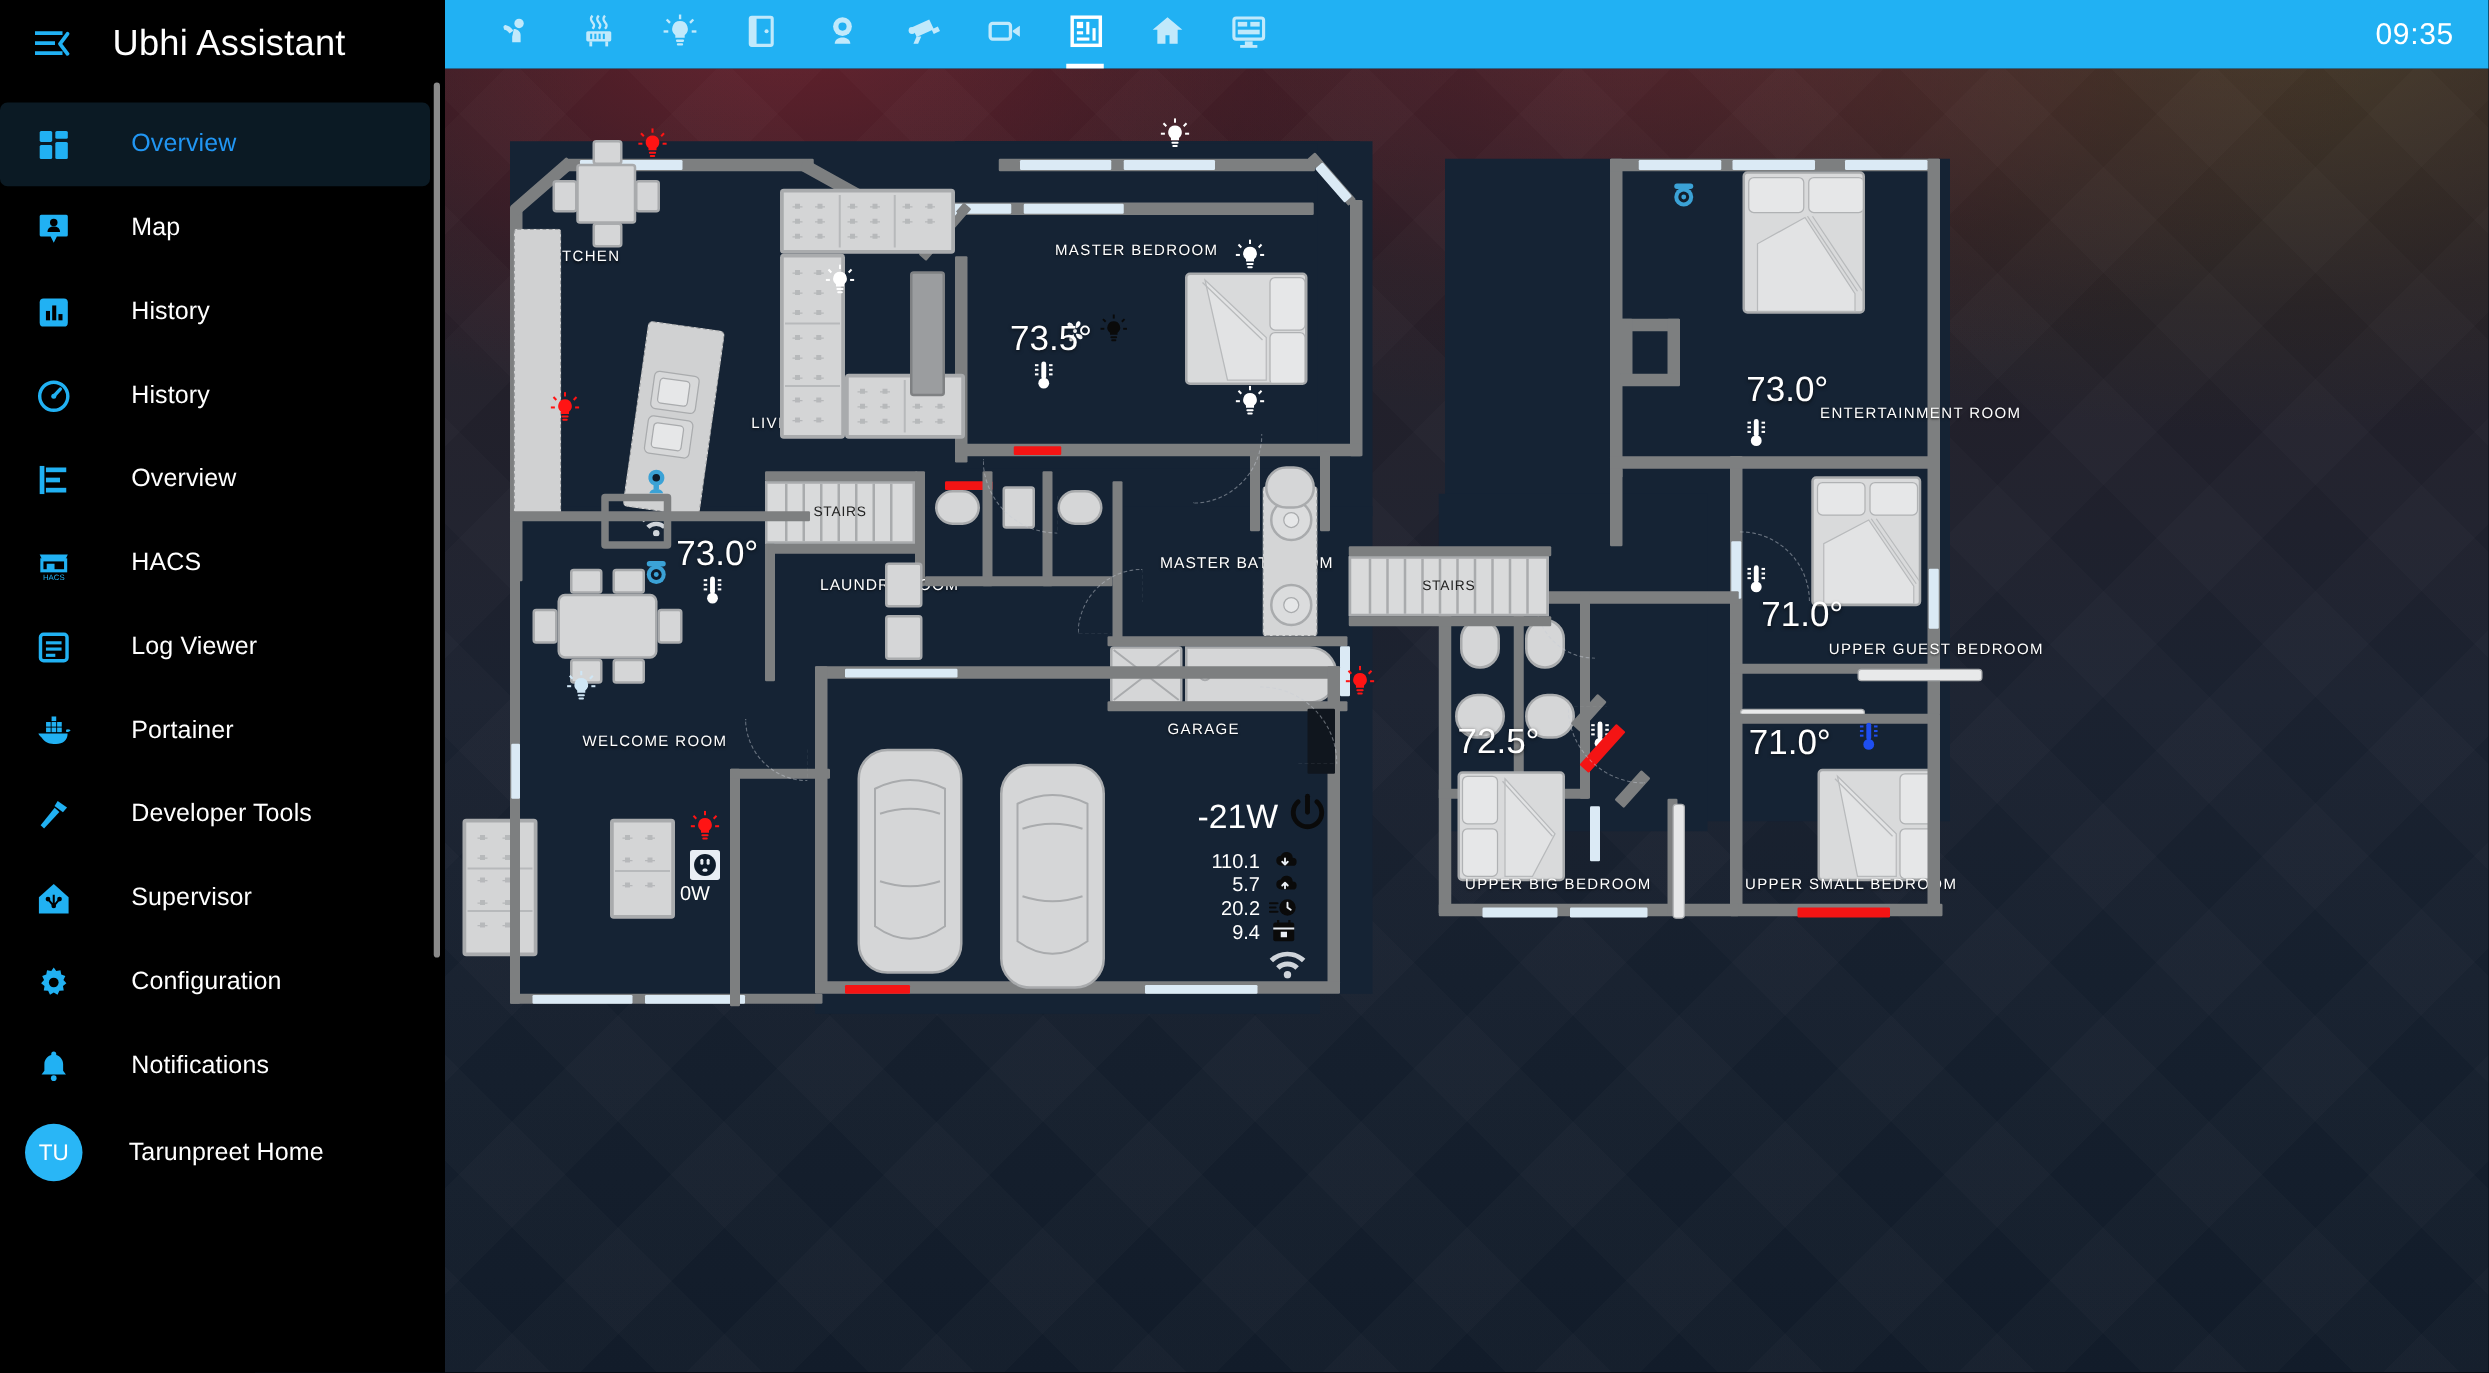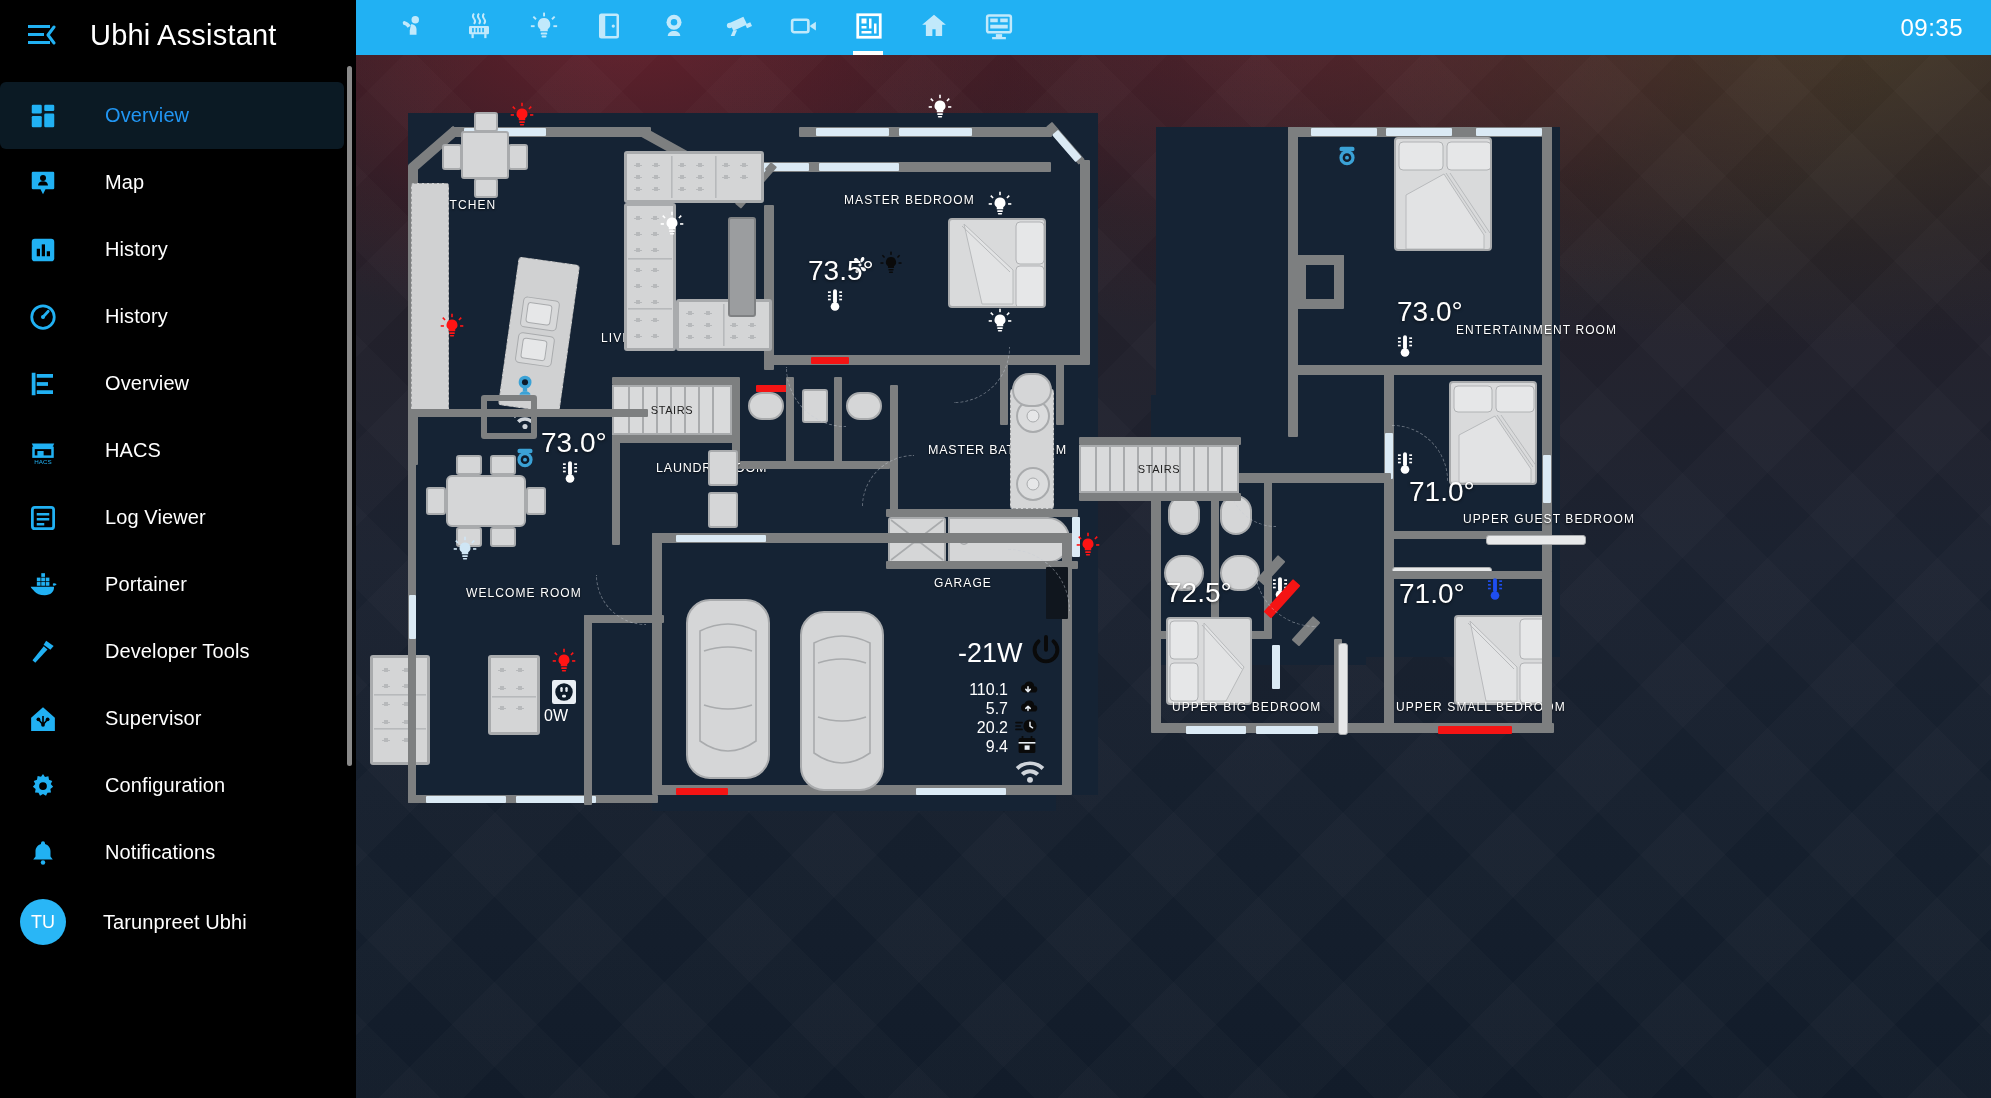--- a/index.html
+++ b/index.html
@@ -275,21 +275,21 @@
           <svg width="30" height="30" viewBox="0 0 24 24">
               <path d="M12 2.6a1.6 1.6 0 011.6 1.6v.6c2.6.7 4.4 3.1 4.4 5.9v4.1l1.8 2.4H4.2L6 14.8v-4.1c0-2.8 1.8-5.2 4.4-5.9v-.6A1.6 1.6 0 0112 2.6z" fill="#21b1f3"></path>
               <circle cx="12" cy="19.6" r="1.8" fill="#21b1f3"></circle>
             </svg>
         </span>
         <span class="lbl">Notifications</span>
       </div>
 
       <div class="sb-item user">
         <span class="avatar">TU</span>
-        <span class="lbl" style="margin-left:37px">Tarunpreet Ubhi</span>
+        <span class="lbl" style="margin-left:37px">Tarunpreet Home</span>
       </div>
     </div>
 
     <div class="sb-scroll"></div>
   </div>
 
   <div id="main">
 
     <div id="topbar">
       <div id="tabstrip">

